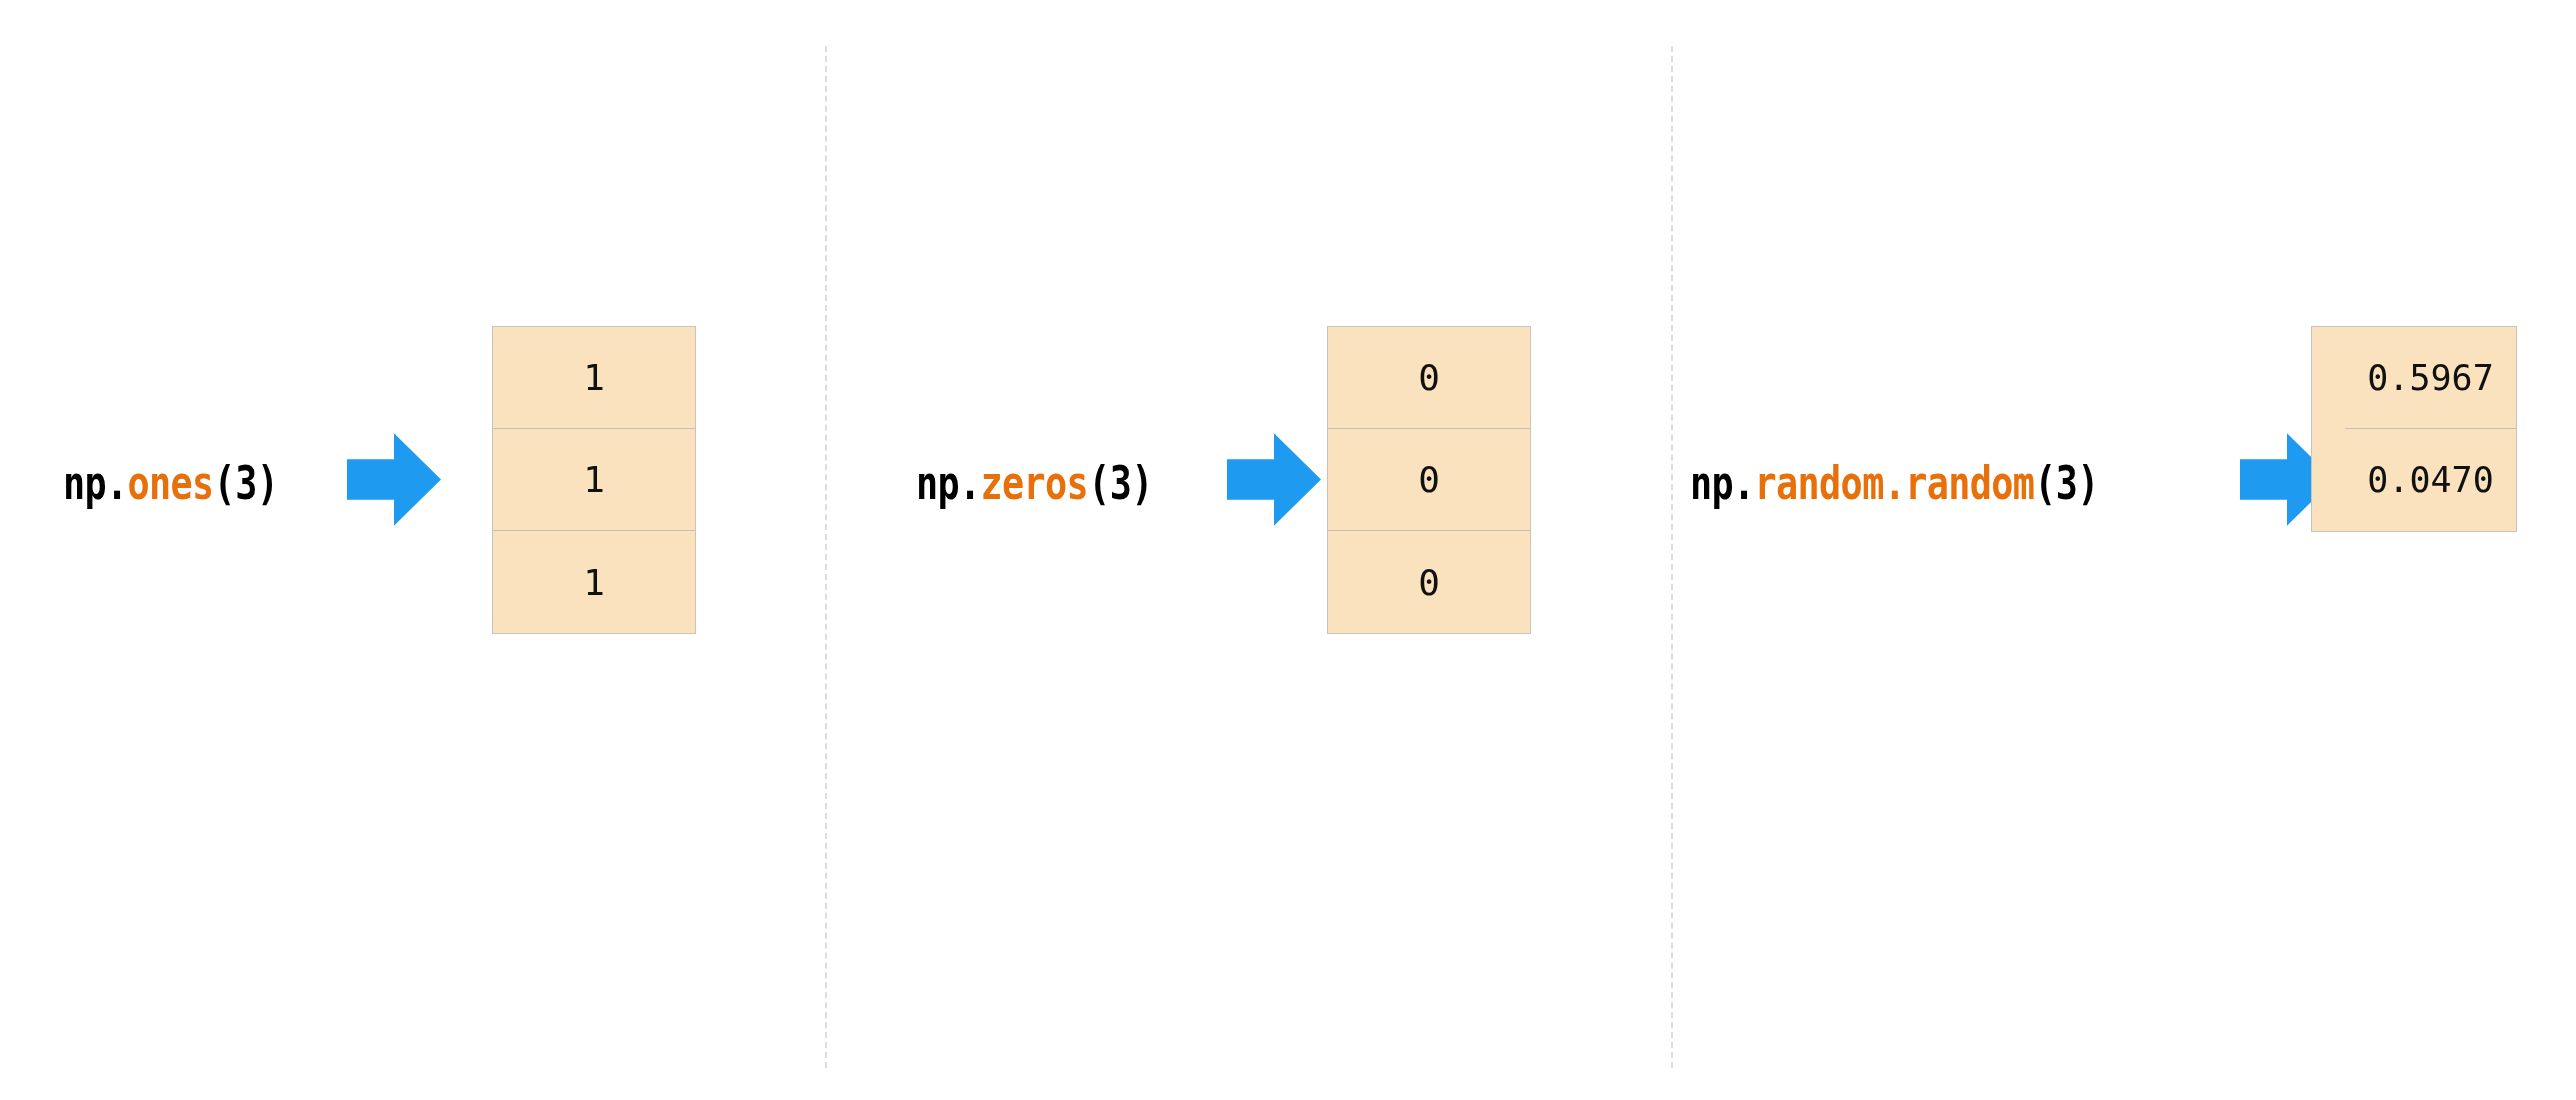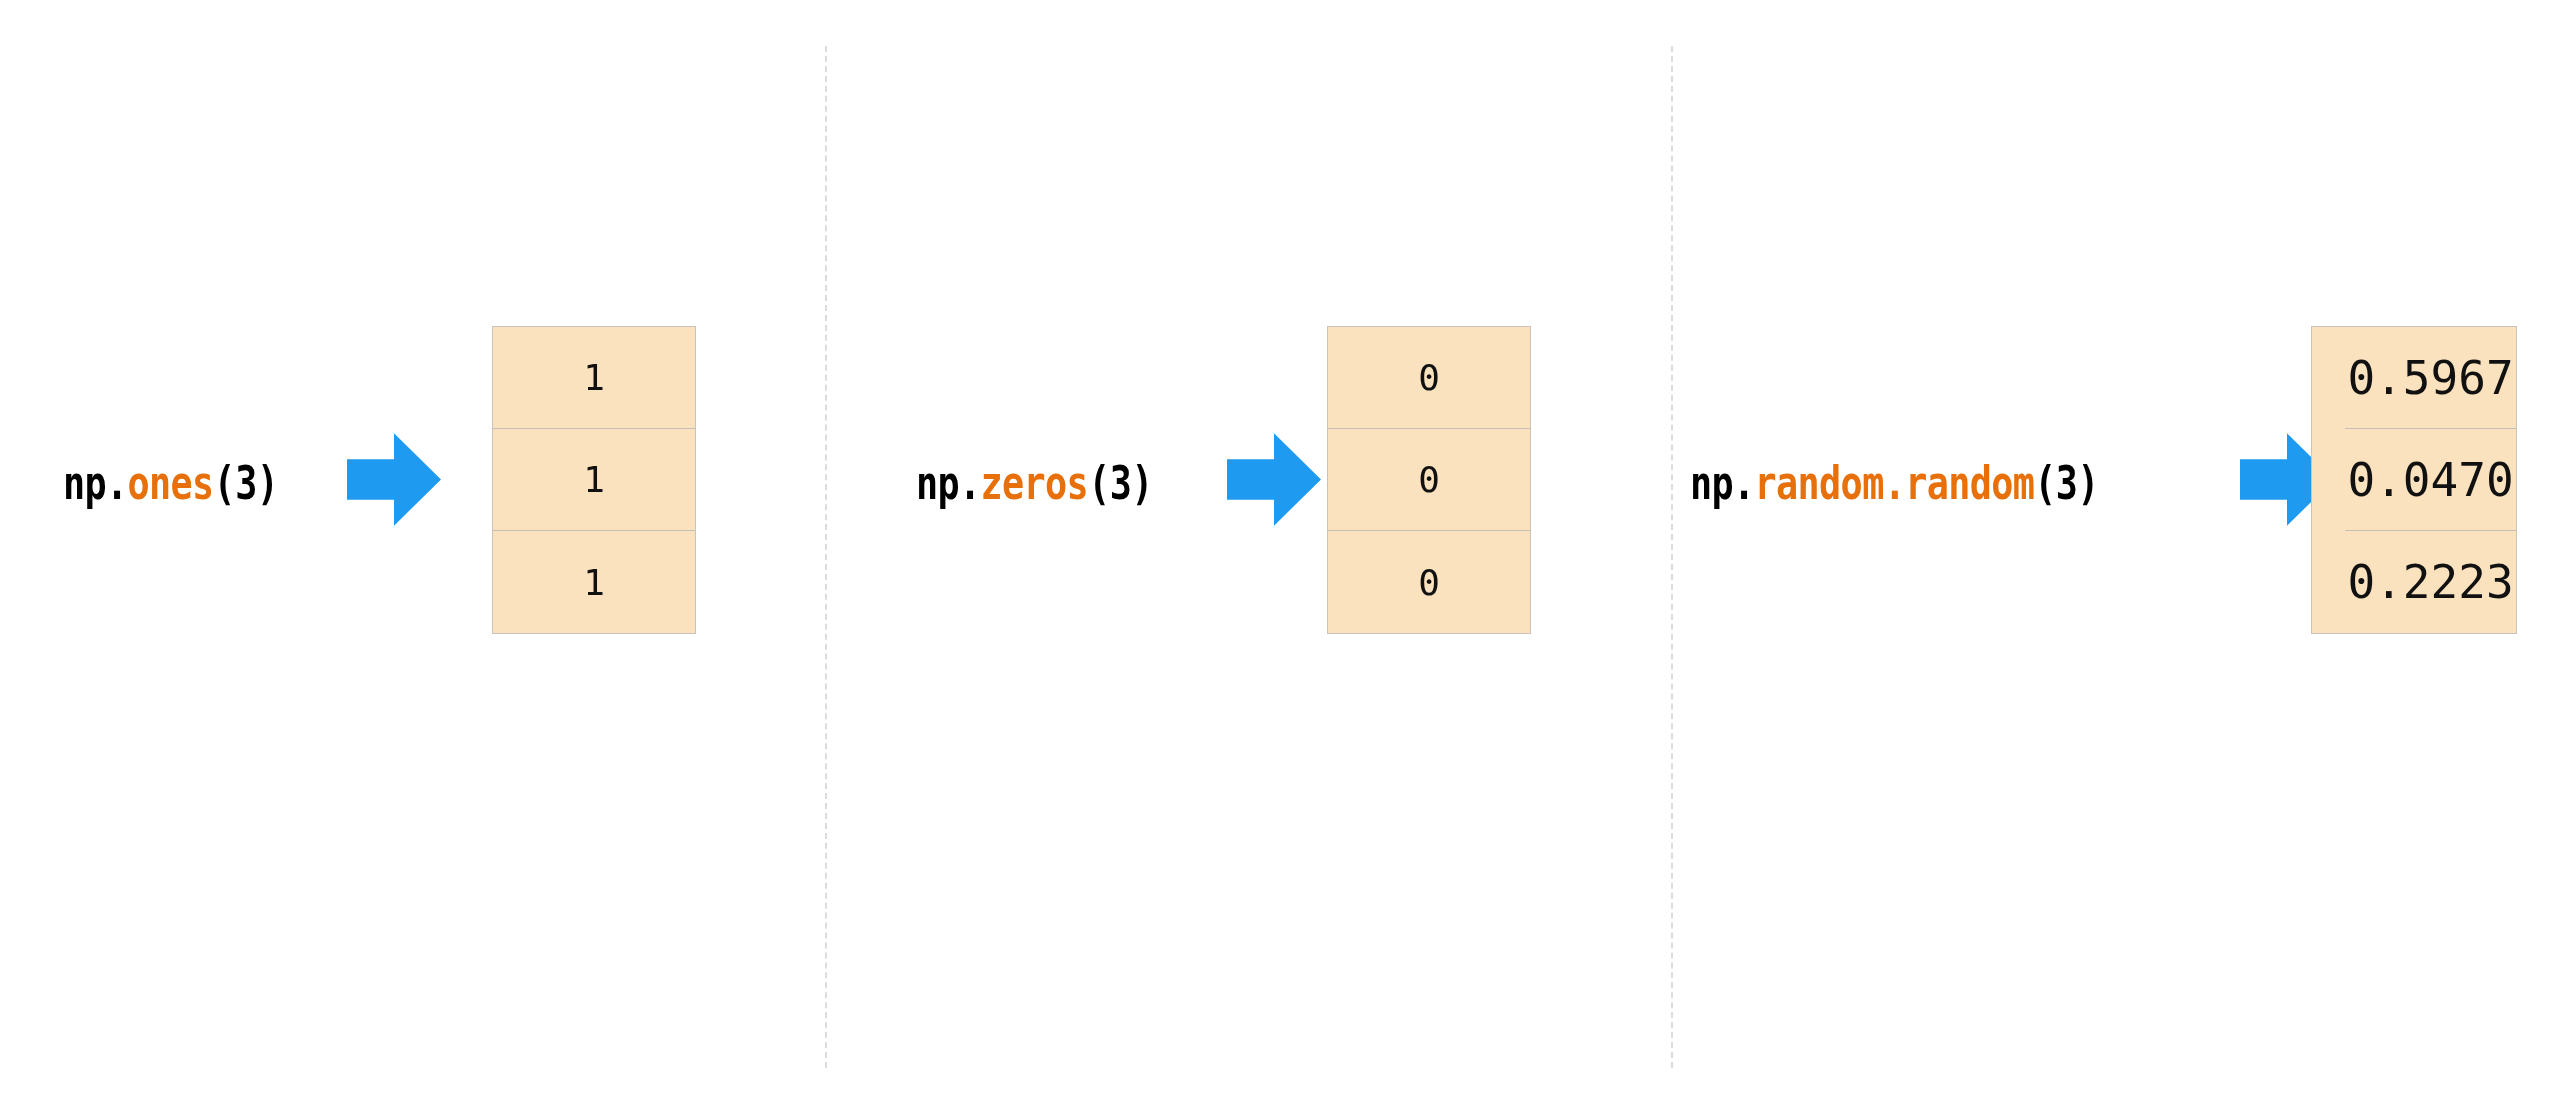--- a/index.html
+++ b/index.html
@@ -83,21 +83,21 @@
     align-items: center;
     justify-content: center;
     font-family: "DejaVu Sans Mono", monospace;
     font-size: 36px;
     color: #111111;
     background: #fbe2be;
     border-bottom: 1.6px solid #c5bfb7;
   }
   .array-cell:last-child { border-bottom: none; }
   .array-table.wide { width: 206px; }
-  .array-table.wide .array-cell { font-size: 46px; margin-left: 33px; }
+  .array-table.wide .array-cell { font-size: 35px; margin-left: 33px; }
 
   
   #panel-ones   { left: 0px;    width: 826px; }
   #panel-zeros  { left: 826px; width: 846px; }
   #panel-random { left: 1672px; width: 904px; }
 
   #label-ones   { left: 63px;  }
   #label-zeros  { left: 90px; }
   #label-random { left: 18px;  }
 
@@ -160,18 +160,17 @@
 
     <div class="arrow" id="arrow-random">
       <svg viewBox="0 0 120 118" xmlns="http://www.w3.org/2000/svg">
         <polygon points="0,33 60,33 60,0 120,59 60,118 60,85 0,85" fill="#1e9bf0"></polygon>
       </svg>
     </div>
 
     <div class="array-table wide" id="table-random">
       <div class="array-cell">0.5967</div>
       <div class="array-cell">0.0470</div>
-      <div class="array-cell">0.2223</div>
     </div>
   </div>
 
 </div>
 
 
 </body></html>

